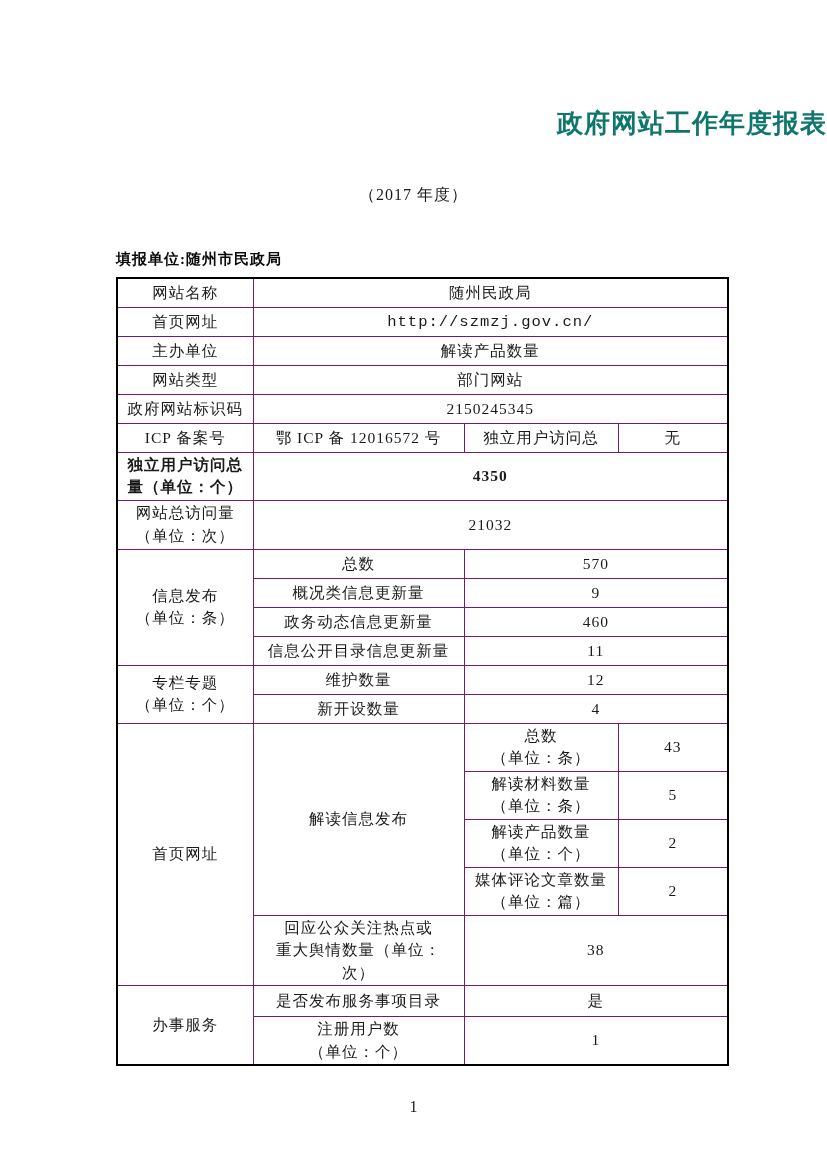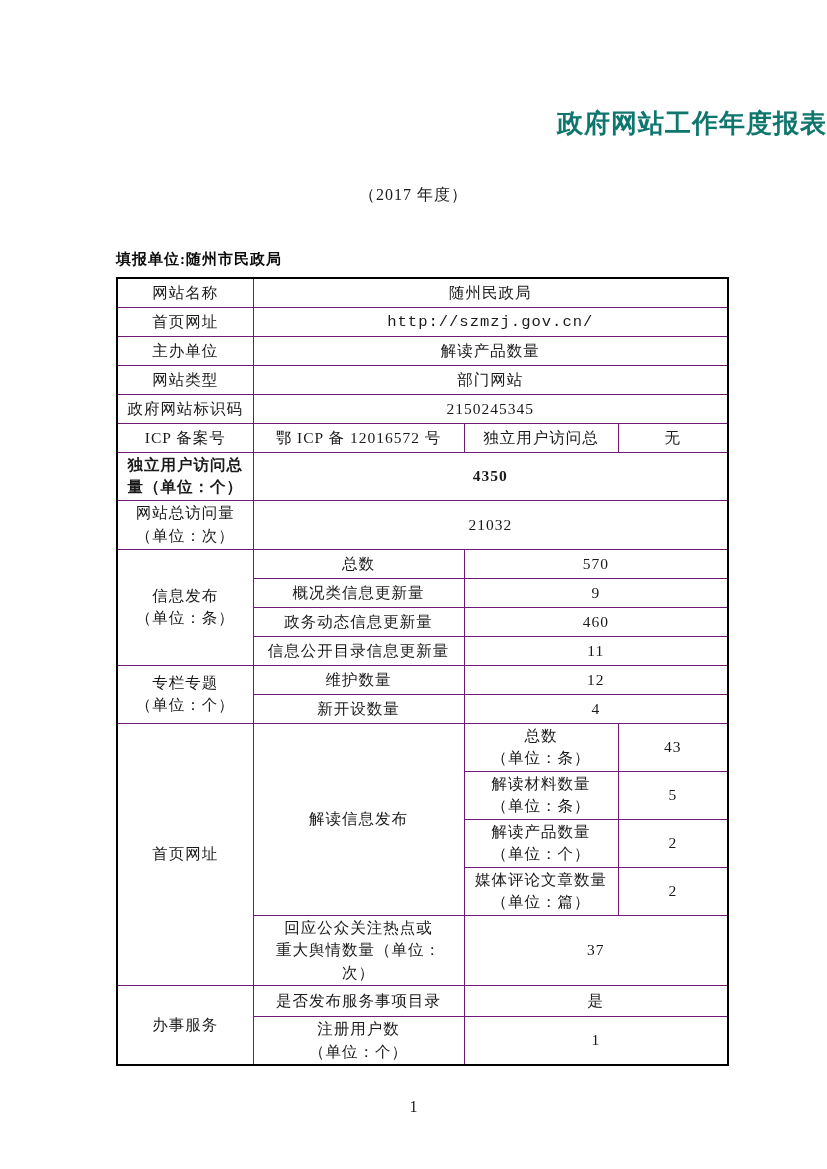--- a/index.html
+++ b/index.html
@@ -183,21 +183,21 @@
       </tr>
       <tr class="h48">
         <td>媒体评论文章数量
 （单位：篇）</td>
         <td>2</td>
       </tr>
       <tr class="h68">
         <td>回应公众关注热点或
 重大舆情数量（单位：
 次）</td>
-        <td colspan="2">37</td>
+        <td colspan="2">38</td>
       </tr>
 
       <tr class="h31">
         <td rowspan="2">办事服务</td>
         <td>是否发布服务事项目录</td>
         <td colspan="2">是</td>
       </tr>
       <tr class="h48">
         <td>注册用户数
 （单位：个）</td>

